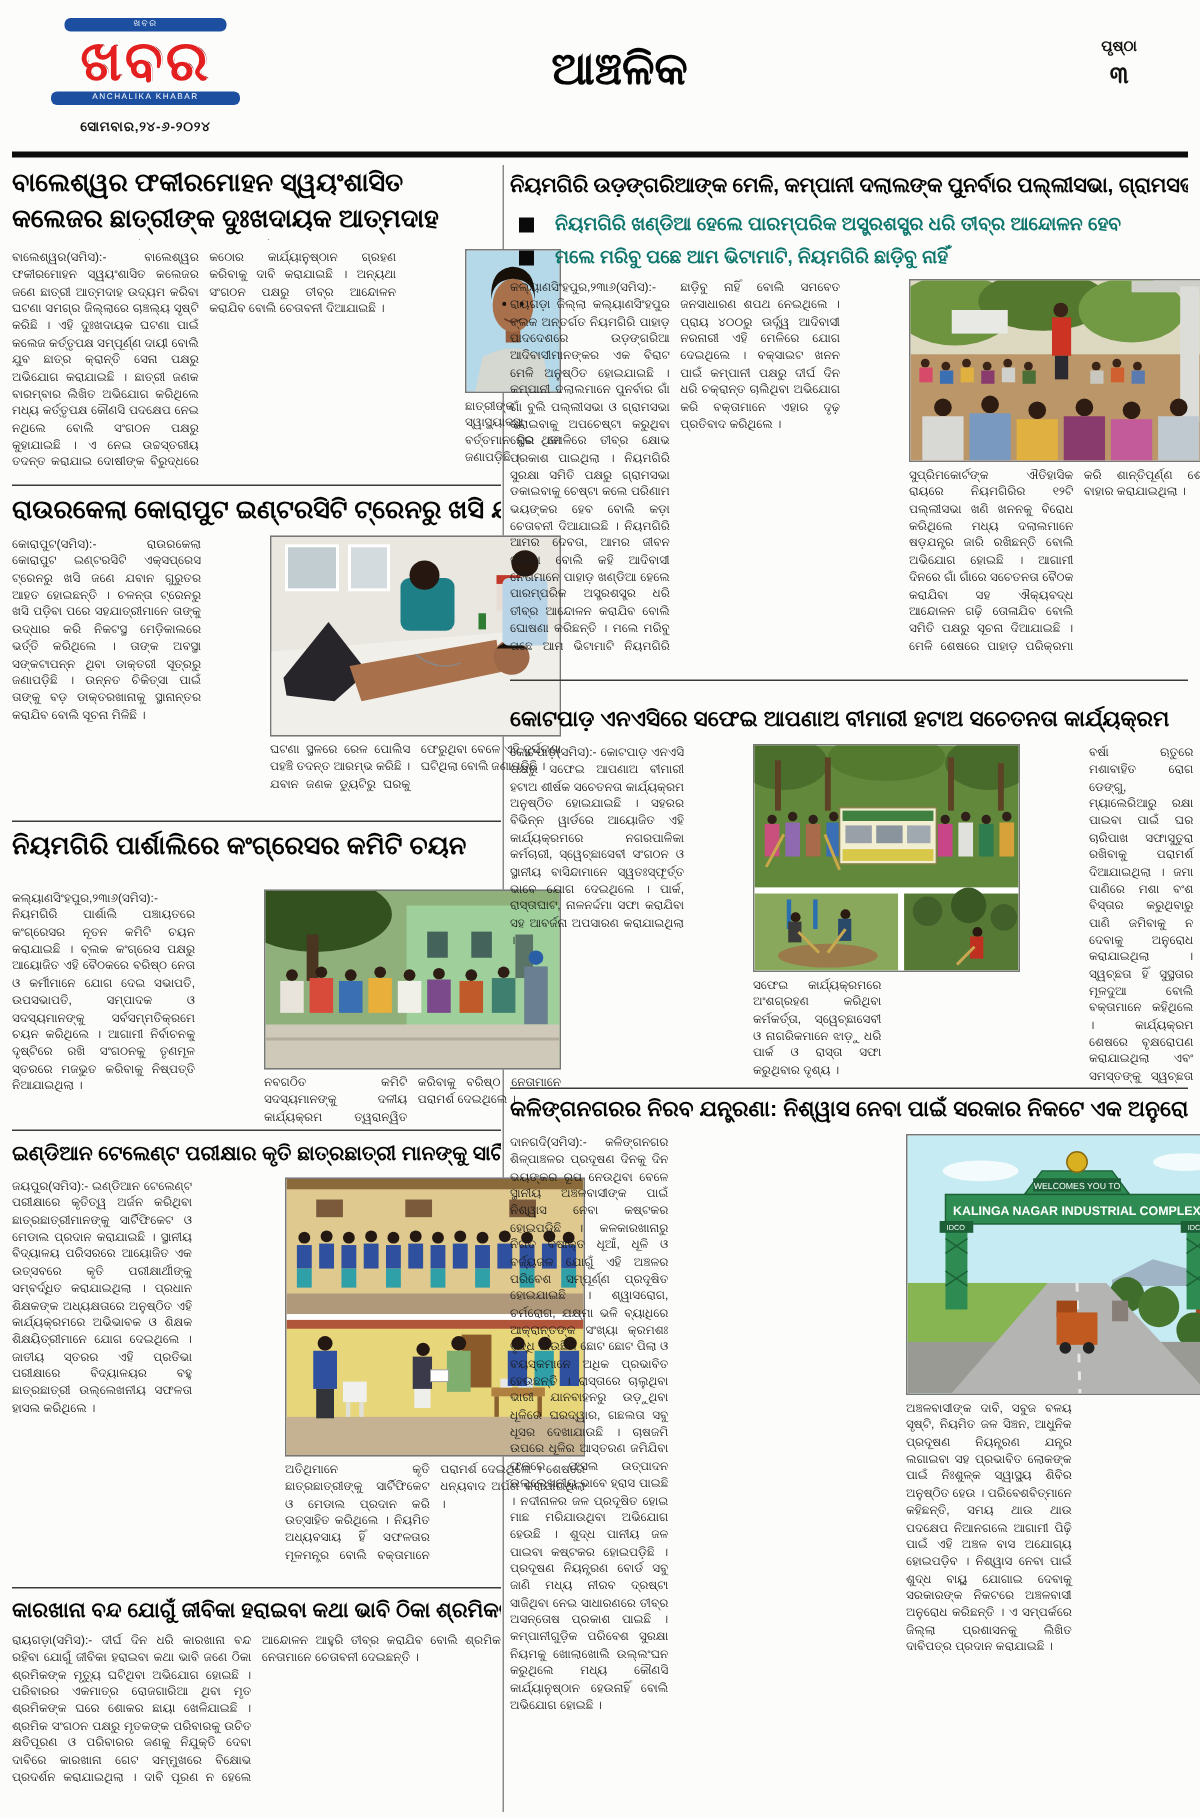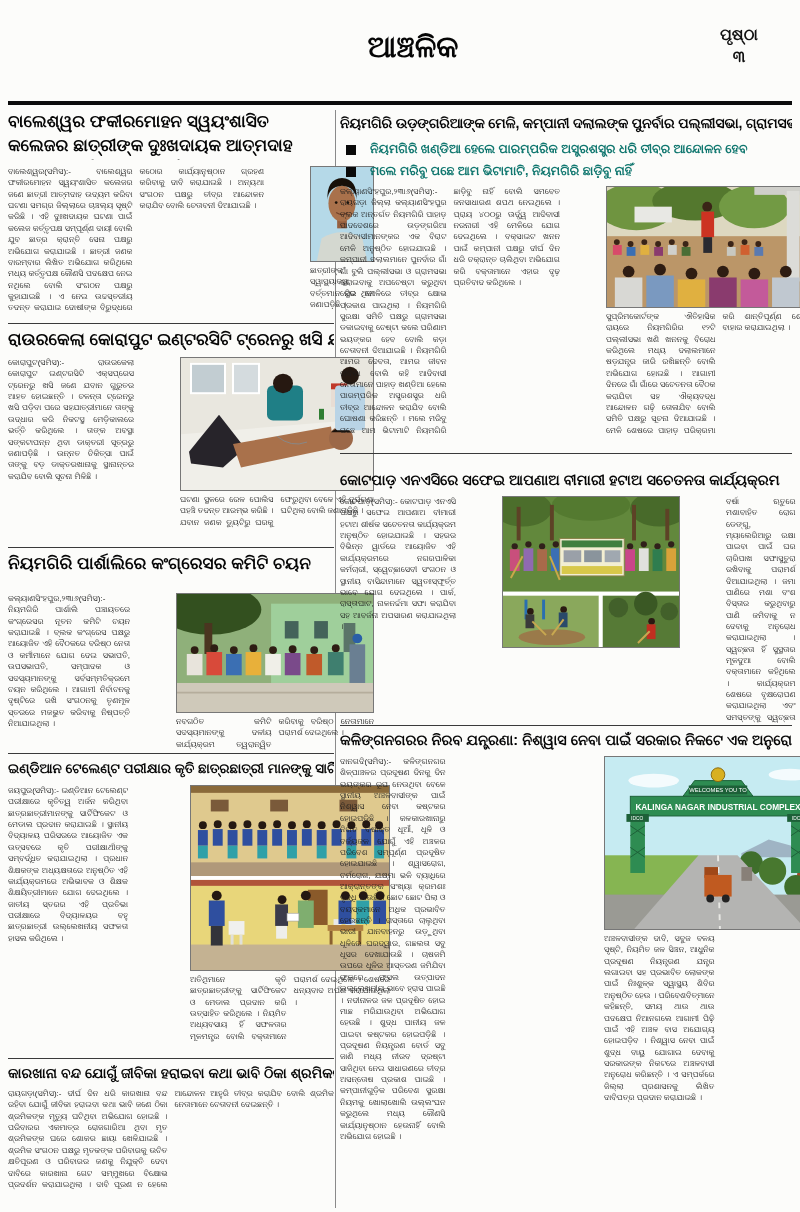--- a/index.html
+++ b/index.html
@@ -10,21 +10,21 @@
   .logo-bar{background:#1c4fa0;color:#fff;font-size:6px;line-height:9px;height:9px;
             border-radius:4px;overflow:hidden;letter-spacing:1px;}
   .logo-bar.top{width:108px;margin:0 auto 0 auto;}
   .logo-main{font-size:37px;font-weight:800;color:#e3201f;line-height:40px;
              text-shadow:1px 1px 0 #fff,-1px -1px 0 #fff,1px 0 0 #8a1a1a;letter-spacing:2px;}
   .logo-bar.bottom{width:126px;margin:0 auto;font-size:5.5px;}
   .logo-date{font-size:9px;font-weight:700;margin-top:9px;letter-spacing:.5px;}
   .section-title{position:absolute;left:0;right:0;top:30px;text-align:center;
                  font-size:30px;font-weight:800;color:#050505;padding-left:26px;}
   .page-no{position:absolute;right:42px;top:26px;text-align:center;font-weight:700;}
-  .page-no .lbl{font-size:16px;}
+  .page-no .lbl{font-size:10px;}
   .page-no .num{font-size:16px;margin-top:4px;}
   .masthead-rule{position:absolute;left:8px;right:8px;top:101px;height:4px;background:#0c0c0c;}
   
   .abs{position:absolute;}
   .hl{font-weight:800;color:#060606;}
   .hl-1line{white-space:nowrap;overflow:hidden;}
   .body-txt{font-size:8px;line-height:1.42;text-align:justify;color:#1c1c1c;overflow:hidden;}
   .cols2{column-count:2;column-gap:7px;column-fill:auto;height:100%;}
   .cols1{height:100%;}
   .photo{display:block;width:100%;border:1px solid #777;box-sizing:border-box;background:#ddd;}
@@ -33,20 +33,26 @@
   .bullet-row{display:flex;align-items:flex-start;margin-bottom:7px;}
   .bullet-sq{width:10px;height:10px;background:#0a0a0a;margin:3px 14px 0 6px;flex:none;}
   .bullet-txt{font-size:12.5px;font-weight:700;color:#0f766e;}
   .flexrow{display:flex;gap:40px;}
 </style>
 </head>
 <body>
 
 <div class="page">
 
+  <div class="logo">
+    <div class="logo-bar top">ଖବର</div>
+    <div class="logo-main">ଖବର</div>
+    <div class="logo-bar bottom">ANCHALIKA KHABAR</div>
+    <div class="logo-date">ସୋମବାର,୨୪-୬-୨୦୨୪</div>
+  </div>
   <div class="section-title">ଆଞ୍ଚଳିକ</div>
   <div class="page-no">
     <div class="lbl">ପୃଷ୍ଠା</div>
     <div class="num">୩</div>
   </div>
   <div class="masthead-rule"></div>
 
   <div class="vrule" style="left:335px;top:110px;height:1098px;"></div>
 
   <div class="abs" style="left:8px;top:110px;width:326px;">
@@ -358,20 +364,21 @@
           <line x1="62" y1="124" x2="50" y2="140" stroke="#c8a850" stroke-width="2"></line>
           <rect x="98" y="100" width="4" height="52" fill="#fff"></rect>
           <rect x="102" y="100" width="78" height="52" fill="#567a36"></rect>
           <circle cx="118" cy="112" r="10" fill="#42602a"></circle>
           <circle cx="146" cy="108" r="12" fill="#3a5824"></circle>
           <circle cx="170" cy="116" r="9" fill="#42602a"></circle>
           <circle cx="152" cy="126" r="3.4" fill="#2a1a12"></circle>
           <rect x="147" y="129" width="9" height="15" fill="#c03020"></rect>
           <line x1="150" y1="136" x2="138" y2="148" stroke="#c8a850" stroke-width="2"></line>
         </svg>
+        <div class="body-txt cols2" style="height:76px;margin-top:3px;">ସଫେଇ କାର୍ଯ୍ୟକ୍ରମରେ ଅଂଶଗ୍ରହଣ କରିଥିବା କର୍ମକର୍ତ୍ତା, ସ୍ୱେଚ୍ଛାସେବୀ ଓ ନାଗରିକମାନେ ଝାଡ଼ୁ ଧରି ପାର୍କ ଓ ରାସ୍ତା ସଫା କରୁଥିବାର ଦୃଶ୍ୟ ।</div>
       </div>
       <div class="body-txt cols2" style="width:146px;margin-left:6px;flex:none;">ବର୍ଷା ଋତୁରେ ମଶାବାହିତ ରୋଗ ଡେଙ୍ଗୁ, ମ୍ୟାଲେରିଆରୁ ରକ୍ଷା ପାଇବା ପାଇଁ ଘର ଚାରିପାଖ ସଫାସୁତୁରା ରଖିବାକୁ ପରାମର୍ଶ ଦିଆଯାଇଥିଲା । ଜମା ପାଣିରେ ମଶା ବଂଶ ବିସ୍ତାର କରୁଥିବାରୁ ପାଣି ଜମିବାକୁ ନ ଦେବାକୁ ଅନୁରୋଧ କରାଯାଇଥିଲା । ସ୍ୱଚ୍ଛତା ହିଁ ସୁସ୍ଥତାର ମୂଳଦୁଆ ବୋଲି ବକ୍ତାମାନେ କହିଥିଲେ । କାର୍ଯ୍ୟକ୍ରମ ଶେଷରେ ବୃକ୍ଷରୋପଣ କରାଯାଇଥିଲା ଏବଂ ସମସ୍ତଙ୍କୁ ସ୍ୱଚ୍ଛତା ଶପଥ ପାଠ କରାଯାଇଥିଲା । ଆଗାମୀ ଦିନରେ ପ୍ରତି ୱାର୍ଡରେ ଏଭଳି କାର୍ଯ୍ୟକ୍ରମ ଜାରି ରହିବ ବୋଲି ଏନଏସି ପକ୍ଷରୁ ସୂଚନା ଦିଆଯାଇଛି ।</div>
     </div>
   </div>
   <div class="hrule" style="left:340px;top:725px;width:452px;"></div>
 
   <div class="abs" style="left:340px;top:728px;width:452px;">
     <div class="hl hl-1line" style="font-size:14.5px;line-height:24px;">କଳିଙ୍ଗନଗରର ନିରବ ଯନ୍ତ୍ରଣା: ନିଶ୍ୱାସ ନେବା ପାଇଁ ସରକାର ନିକଟେ ଏକ ଅନୁରୋଧ</div>
     <div class="flexrow" style="margin-top:4px;height:452px;">
       <div class="body-txt cols2" style="width:218px;flex:none;">ଦାନଗଦି(ସମିସ):- କଳିଙ୍ଗନଗର ଶିଳ୍ପାଞ୍ଚଳର ପ୍ରଦୂଷଣ ଦିନକୁ ଦିନ ଭୟଙ୍କର ରୂପ ନେଉଥିବା ବେଳେ ସ୍ଥାନୀୟ ଅଞ୍ଚଳବାସୀଙ୍କ ପାଇଁ ନିଶ୍ୱାସ ନେବା କଷ୍ଟକର ହୋଇପଡ଼ିଛି । କଳକାରଖାନାରୁ ନିର୍ଗତ ବିଷାକ୍ତ ଧୂଆଁ, ଧୂଳି ଓ ବର୍ଜ୍ୟଜଳ ଯୋଗୁଁ ଏହି ଅଞ୍ଚଳର ପରିବେଶ ସମ୍ପୂର୍ଣ୍ଣ ପ୍ରଦୂଷିତ ହୋଇଯାଇଛି । ଶ୍ୱାସରୋଗ, ଚର୍ମରୋଗ, ଯକ୍ଷ୍ମା ଭଳି ବ୍ୟାଧିରେ ଆକ୍ରାନ୍ତଙ୍କ ସଂଖ୍ୟା କ୍ରମଶଃ ବୃଦ୍ଧି ପାଉଛି । ଛୋଟ ଛୋଟ ପିଲା ଓ ବୟସ୍କମାନେ ଅଧିକ ପ୍ରଭାବିତ ହେଉଛନ୍ତି । ରାସ୍ତାରେ ଚାଲୁଥିବା ଭାରୀ ଯାନବାହନରୁ ଉଡ଼ୁଥିବା ଧୂଳିରେ ଘରଦ୍ୱାର, ଗଛଲତା ସବୁ ଧୂସର ଦେଖାଯାଉଛି । ଚାଷଜମି ଉପରେ ଧୂଳିର ଆସ୍ତରଣ ଜମିଯିବା ଫଳରେ ଫସଲ ଉତ୍ପାଦନ ଉଲ୍ଲେଖନୀୟ ଭାବେ ହ୍ରାସ ପାଇଛି । ନଦୀନାଳର ଜଳ ପ୍ରଦୂଷିତ ହୋଇ ମାଛ ମରିଯାଉଥିବା ଅଭିଯୋଗ ହେଉଛି । ଶୁଦ୍ଧ ପାନୀୟ ଜଳ ପାଇବା କଷ୍ଟକର ହୋଇପଡ଼ିଛି । ପ୍ରଦୂଷଣ ନିୟନ୍ତ୍ରଣ ବୋର୍ଡ ସବୁ ଜାଣି ମଧ୍ୟ ନୀରବ ଦ୍ରଷ୍ଟା ସାଜିଥିବା ନେଇ ସାଧାରଣରେ ତୀବ୍ର ଅସନ୍ତୋଷ ପ୍ରକାଶ ପାଇଛି । କମ୍ପାନୀଗୁଡ଼ିକ ପରିବେଶ ସୁରକ୍ଷା ନିୟମକୁ ଖୋଲାଖୋଲି ଉଲ୍ଲଂଘନ କରୁଥିଲେ ମଧ୍ୟ କୌଣସି କାର୍ଯ୍ୟାନୁଷ୍ଠାନ ହେଉନାହିଁ ବୋଲି ଅଭିଯୋଗ ହୋଇଛି ।</div>

